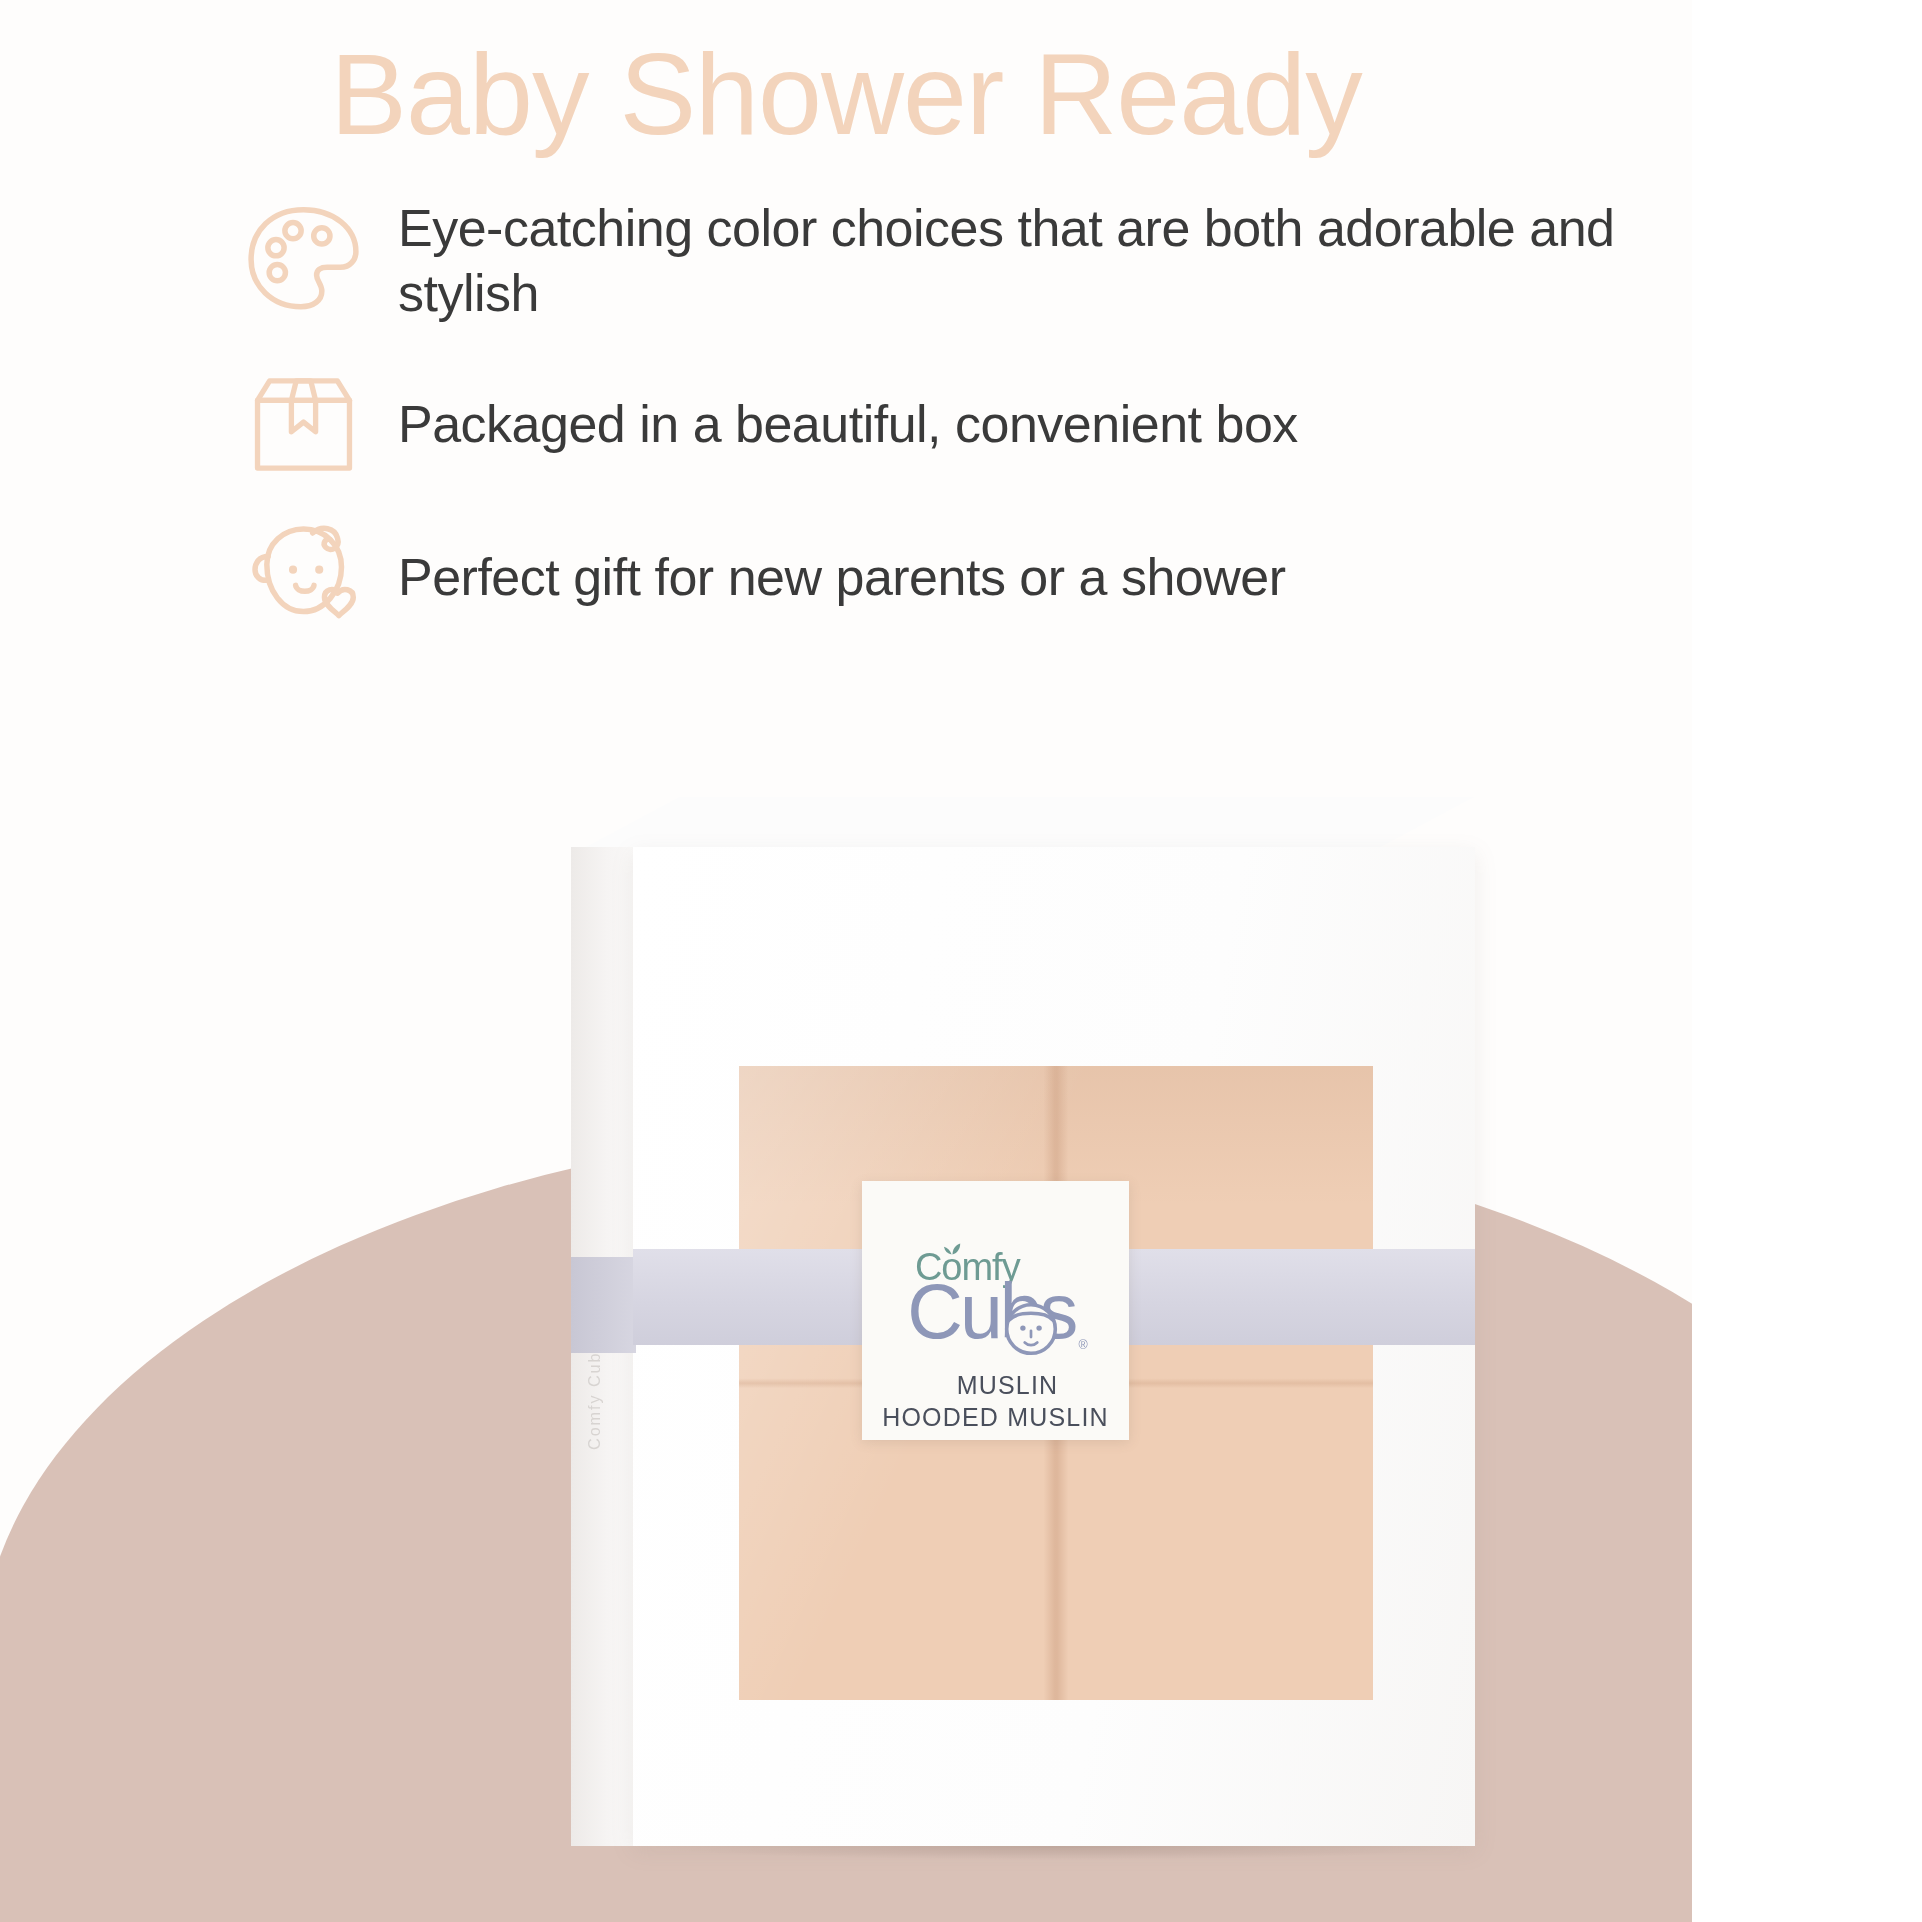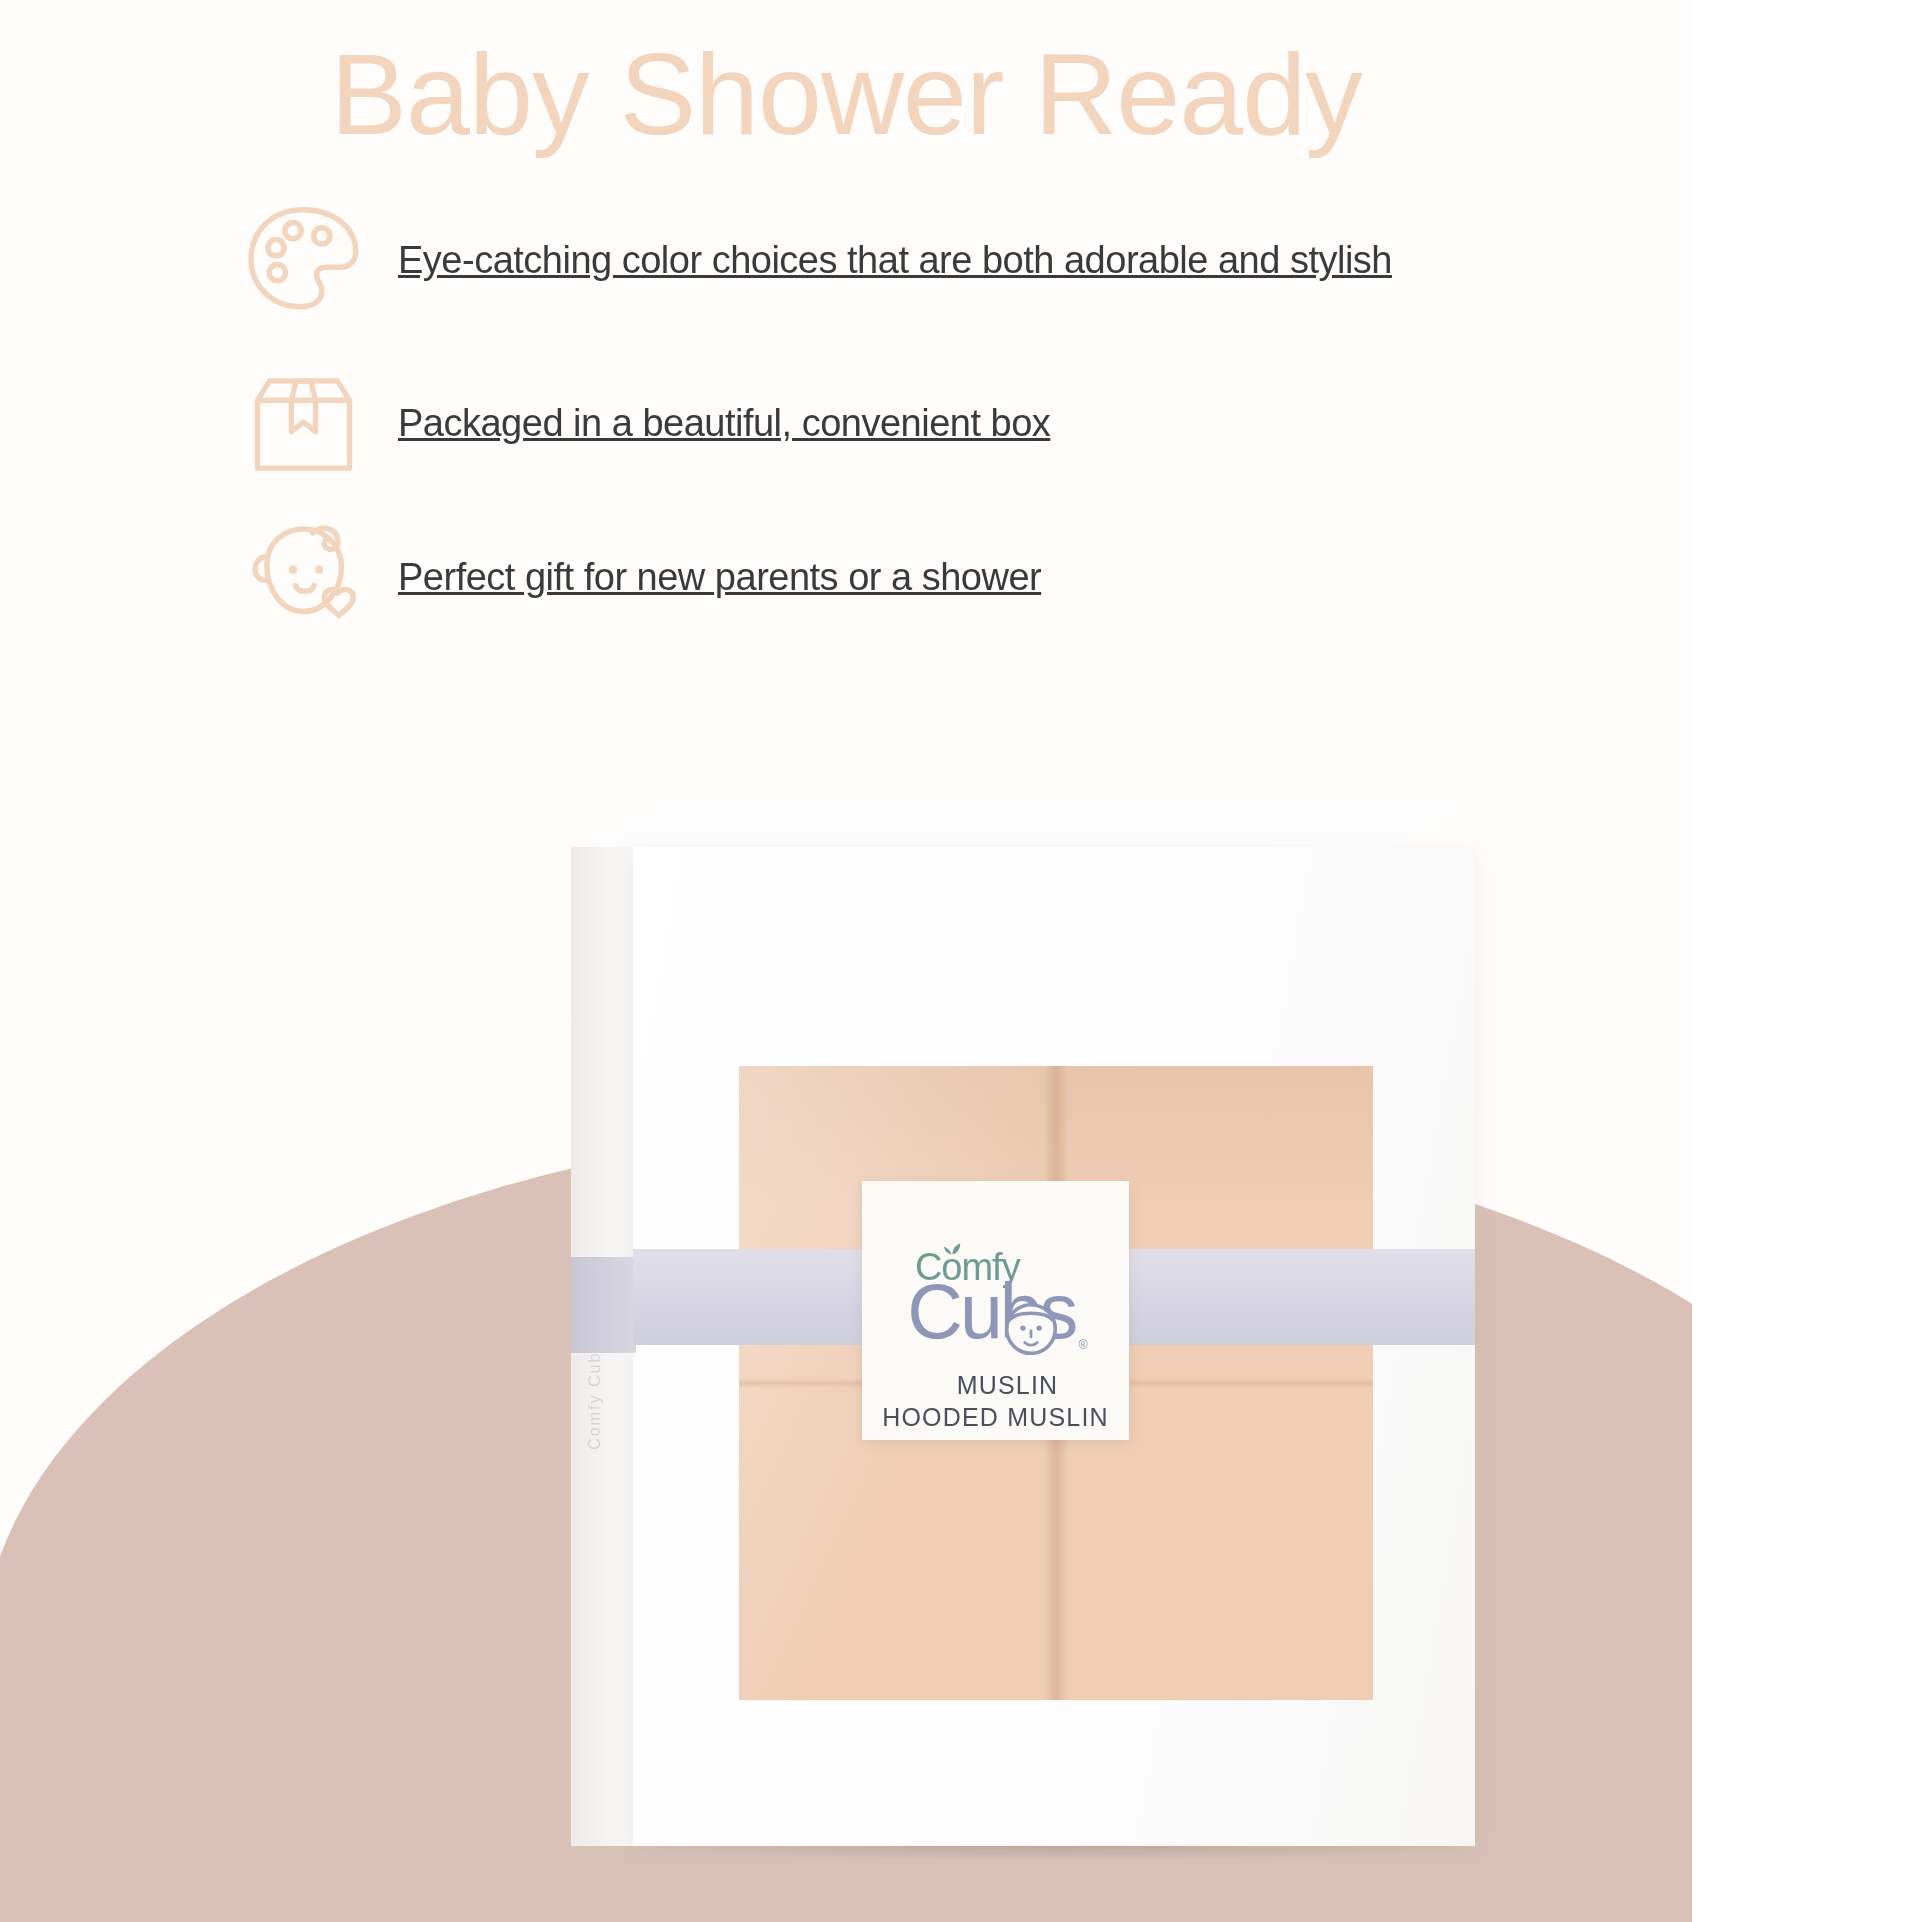--- a/index.html
+++ b/index.html
@@ -55,25 +55,24 @@
   .bullet .ico {
     flex:0 0 144px;
     height:144px;
     display:flex;
     align-items:center;
     justify-content:center;
   }
   .bullet .btext {
     flex:1;
     color:#3A3A3A;
-    font-size:38px;
+    font-size:52px;
     line-height:1.24;
     letter-spacing:-0.5px;
     padding-left:23px;
-    text-decoration:underline;
   }
   .bullet.b1 .btext { padding-top:3.8px; }
   .bullet.b2, .bullet.b3 { margin-bottom:9.6px; }
 
   
   .product {
     position:absolute;
     left:531px;
     top:797px;
     width:990px;

